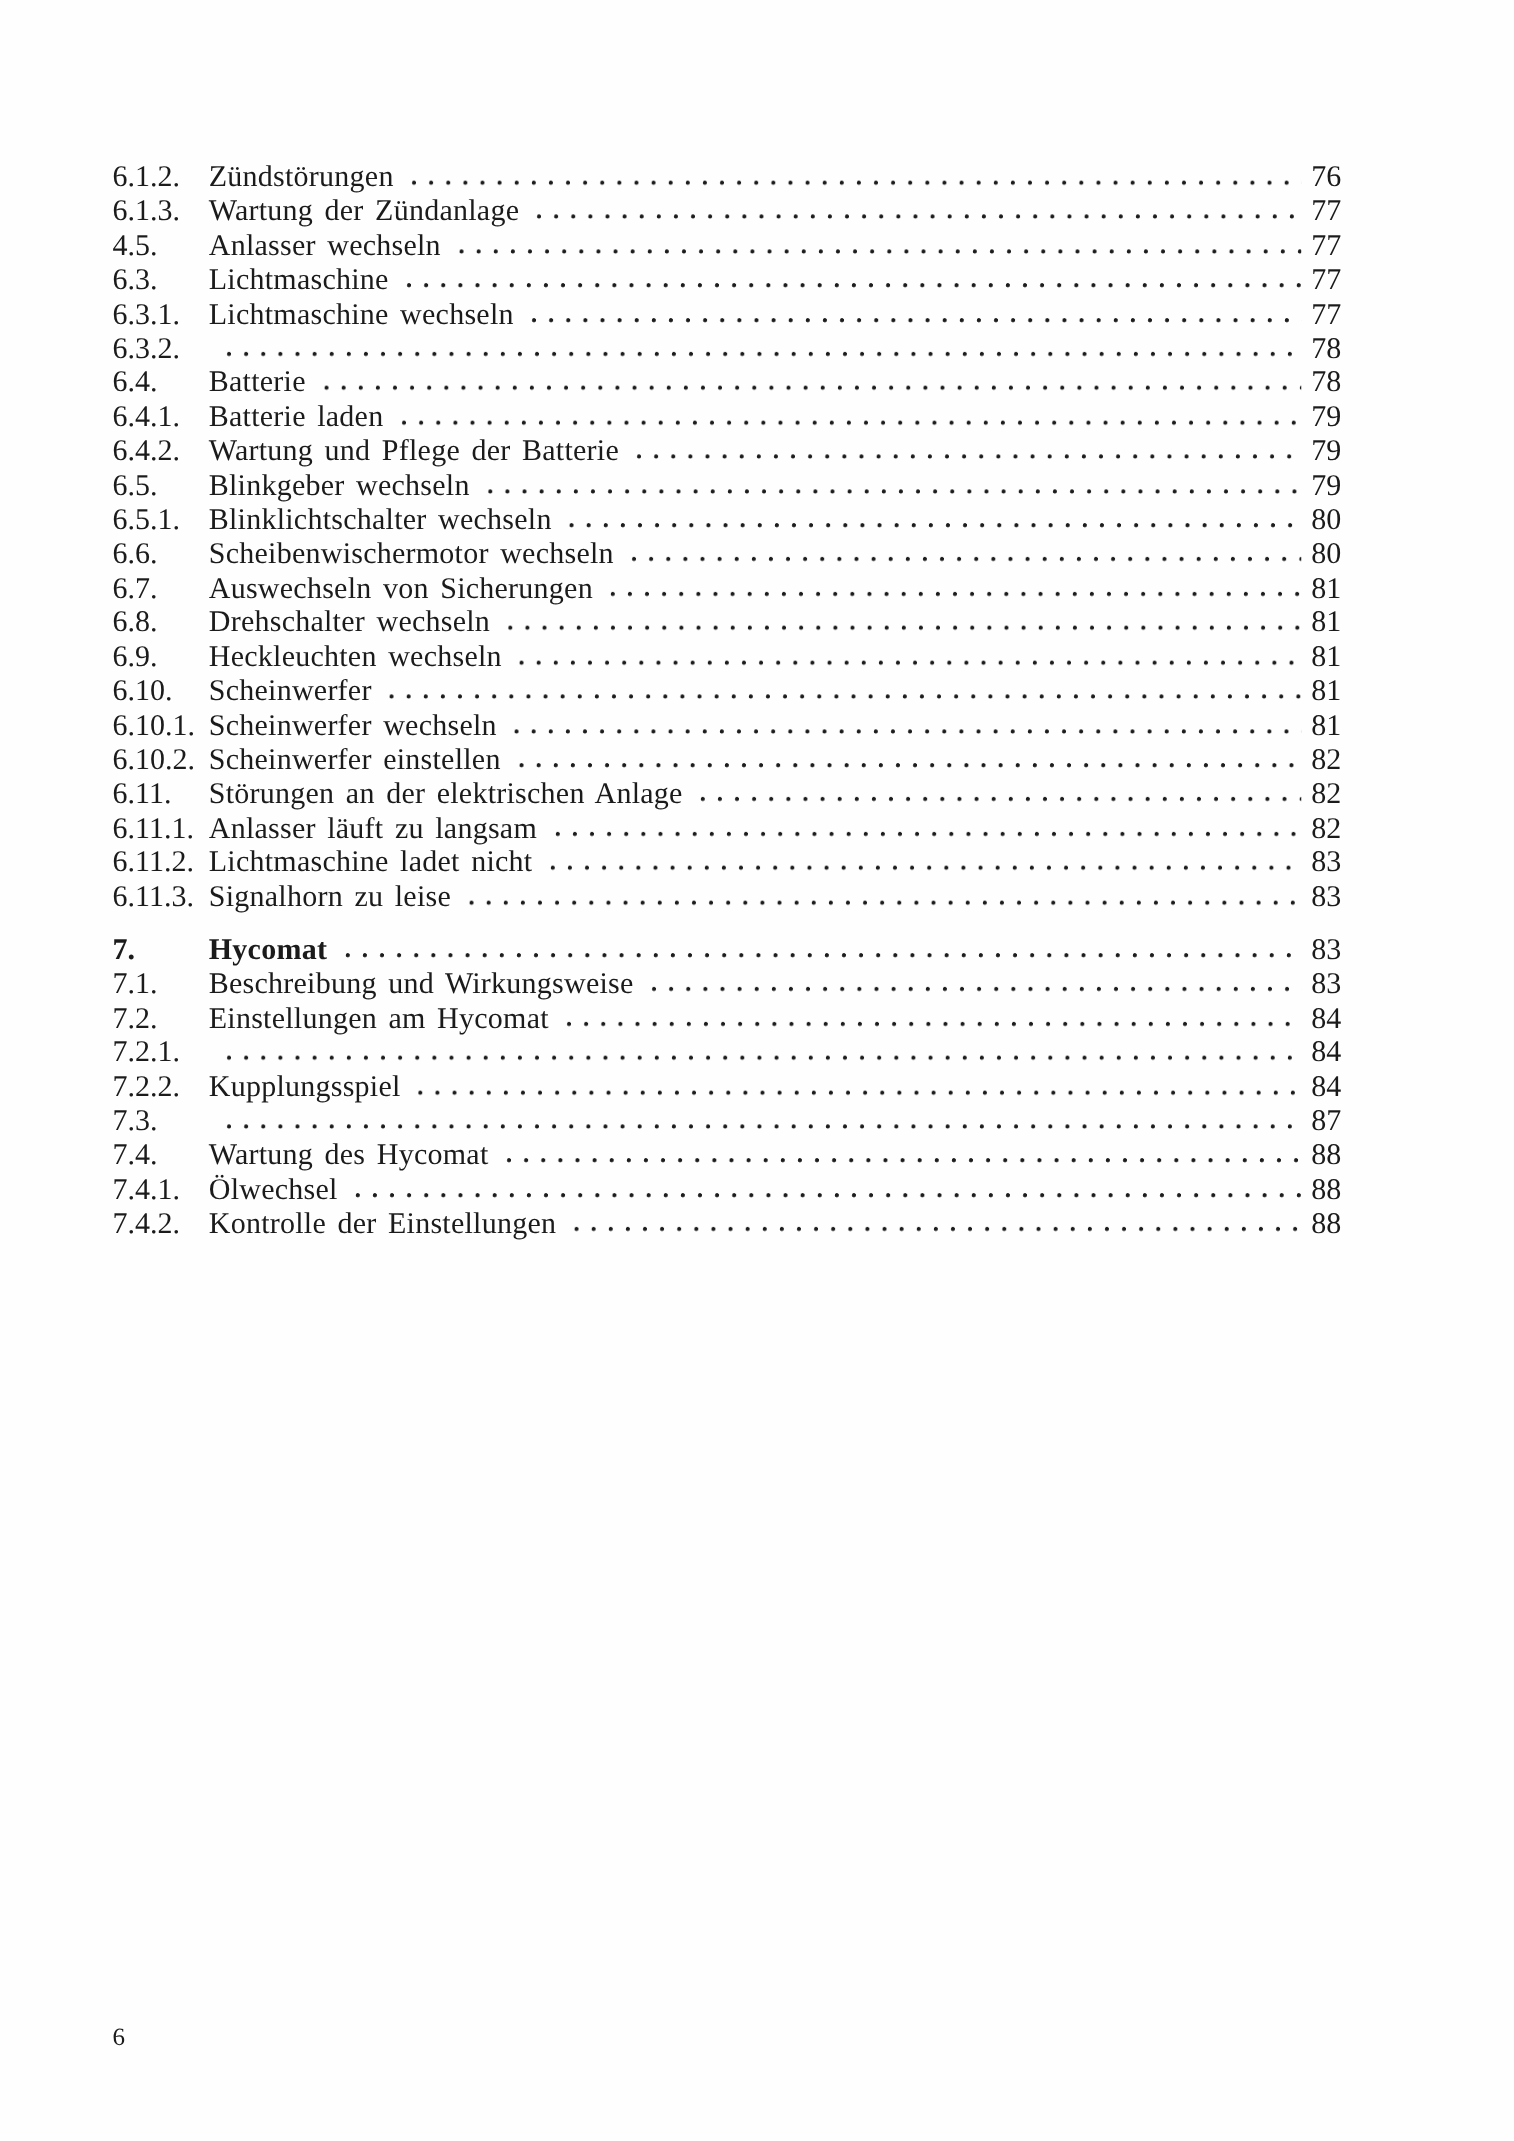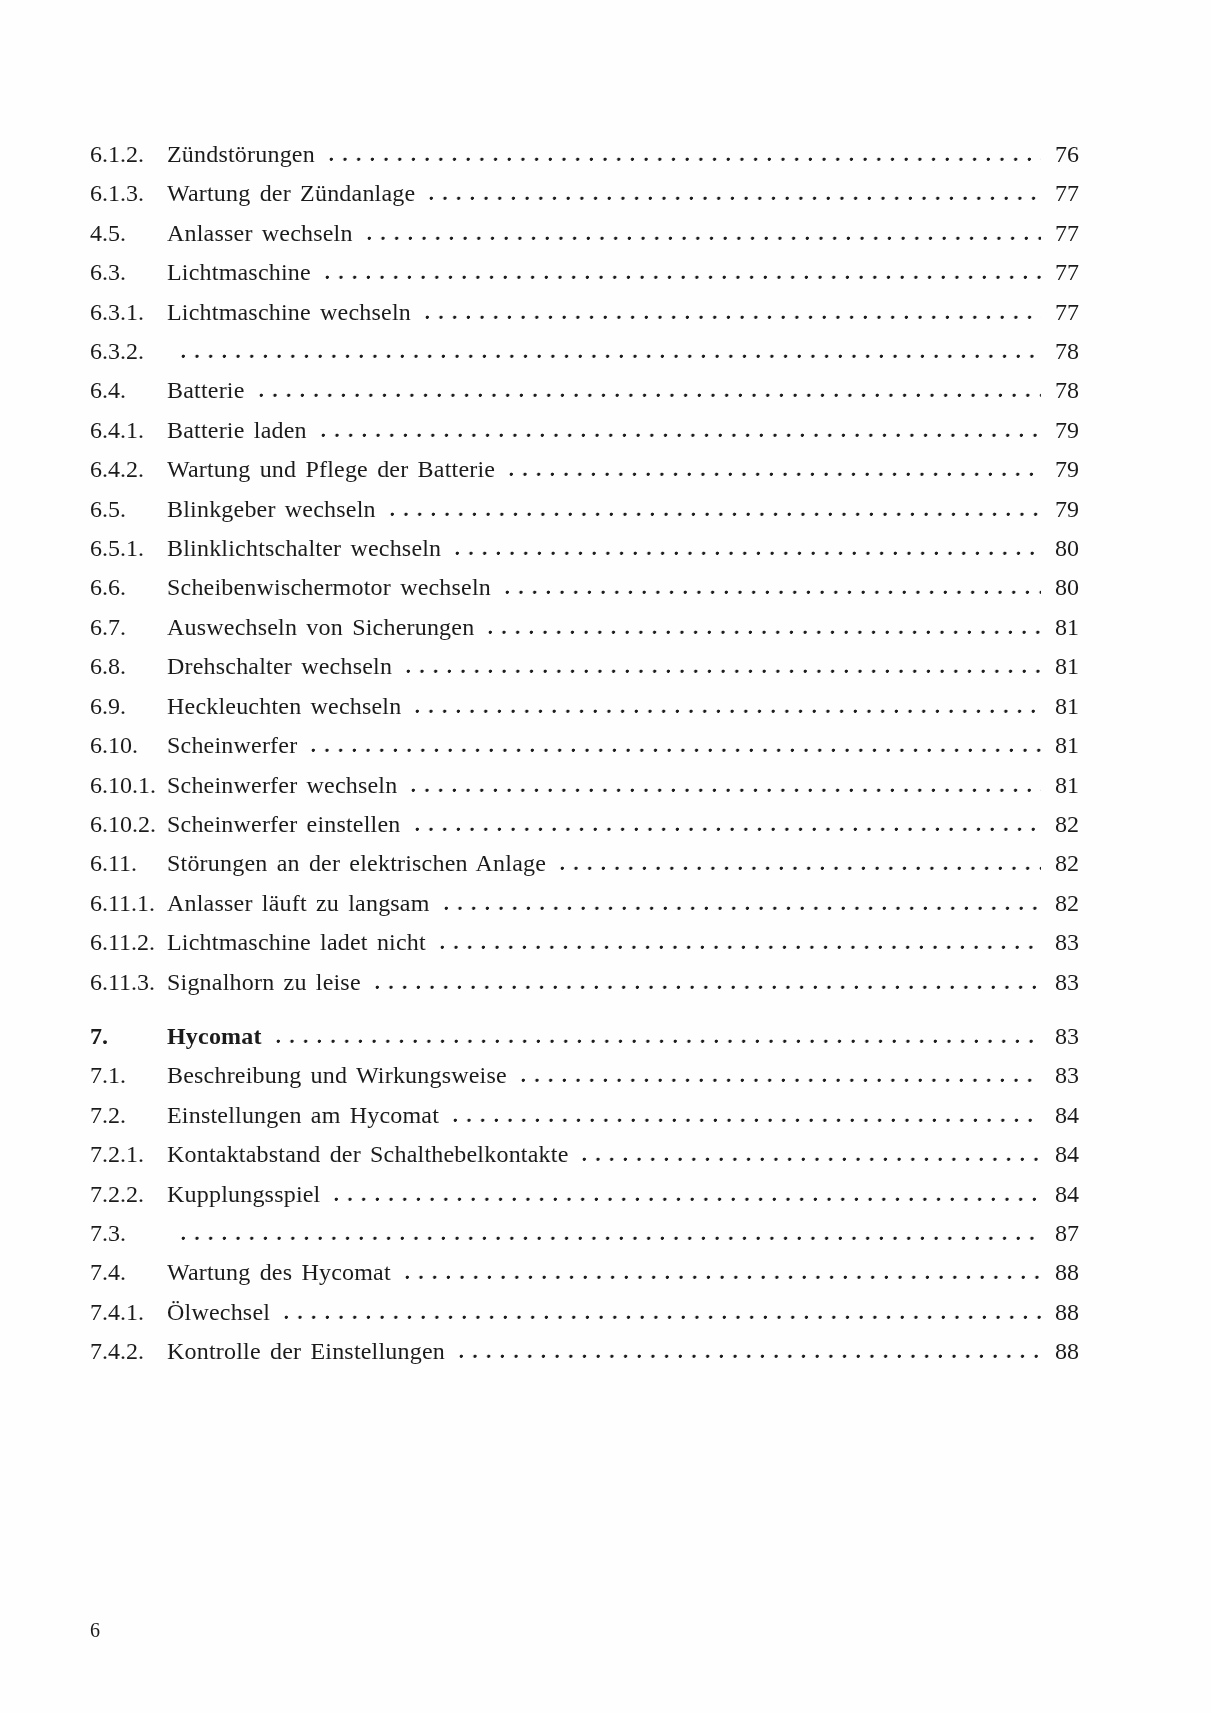--- a/index.html
+++ b/index.html
@@ -42,22 +42,21 @@
     min-width: 14px;
     height: 6px;
     margin: 0 8px 0 14px;
     background-image: radial-gradient(circle at 2.2px 3.2px, #1c1c1c 1.35px, rgba(0,0,0,0) 1.9px);
     background-size: 13.7px 6px;
     background-repeat: repeat-x;
   }
   .toc-row .pg {
     flex: none;
     width: 36px;
-    text-align: center;
-    margin-top: 12px;
+    text-align: left;
   }
   .toc-row.bold .num,
   .toc-row.bold .title {
     font-weight: bold;
   }
   .toc-row.gap-before {
     margin-top: 15px;
   }
   .folio {
     position: absolute;
@@ -216,21 +215,20 @@
     <span class="pg">83</span>
   </div>
       <div class="toc-row">
     <span class="num">7.2.</span>
     <span class="title">Einstellungen am Hycomat</span>
     <span class="leader"></span>
     <span class="pg">84</span>
   </div>
       <div class="toc-row">
     <span class="num">7.2.1.</span>
-    <span class="title">Kontaktabstand der Schalthebelkontakte</span>
     <span class="leader"></span>
     <span class="pg">84</span>
   </div>
       <div class="toc-row">
     <span class="num">7.2.2.</span>
     <span class="title">Kupplungsspiel</span>
     <span class="leader"></span>
     <span class="pg">84</span>
   </div>
       <div class="toc-row">

